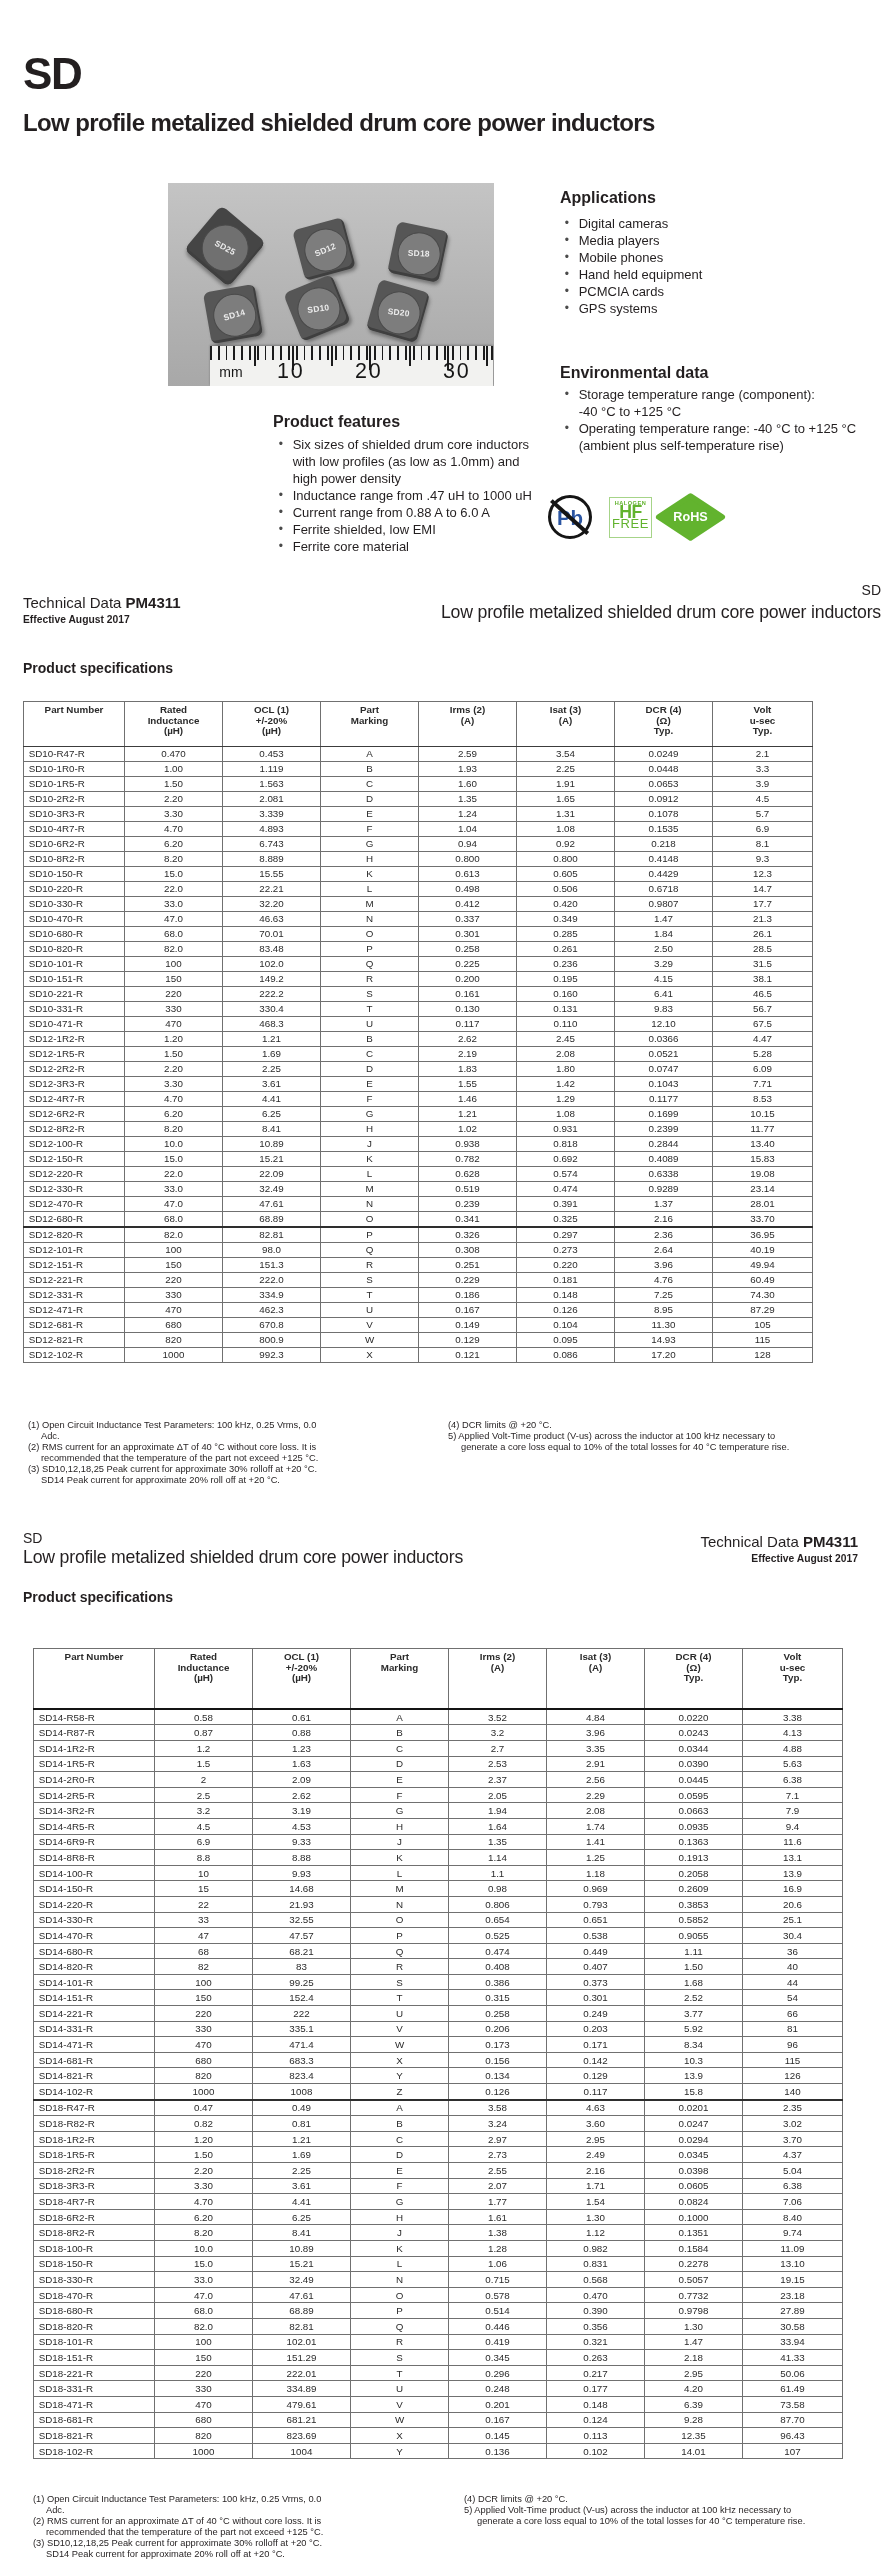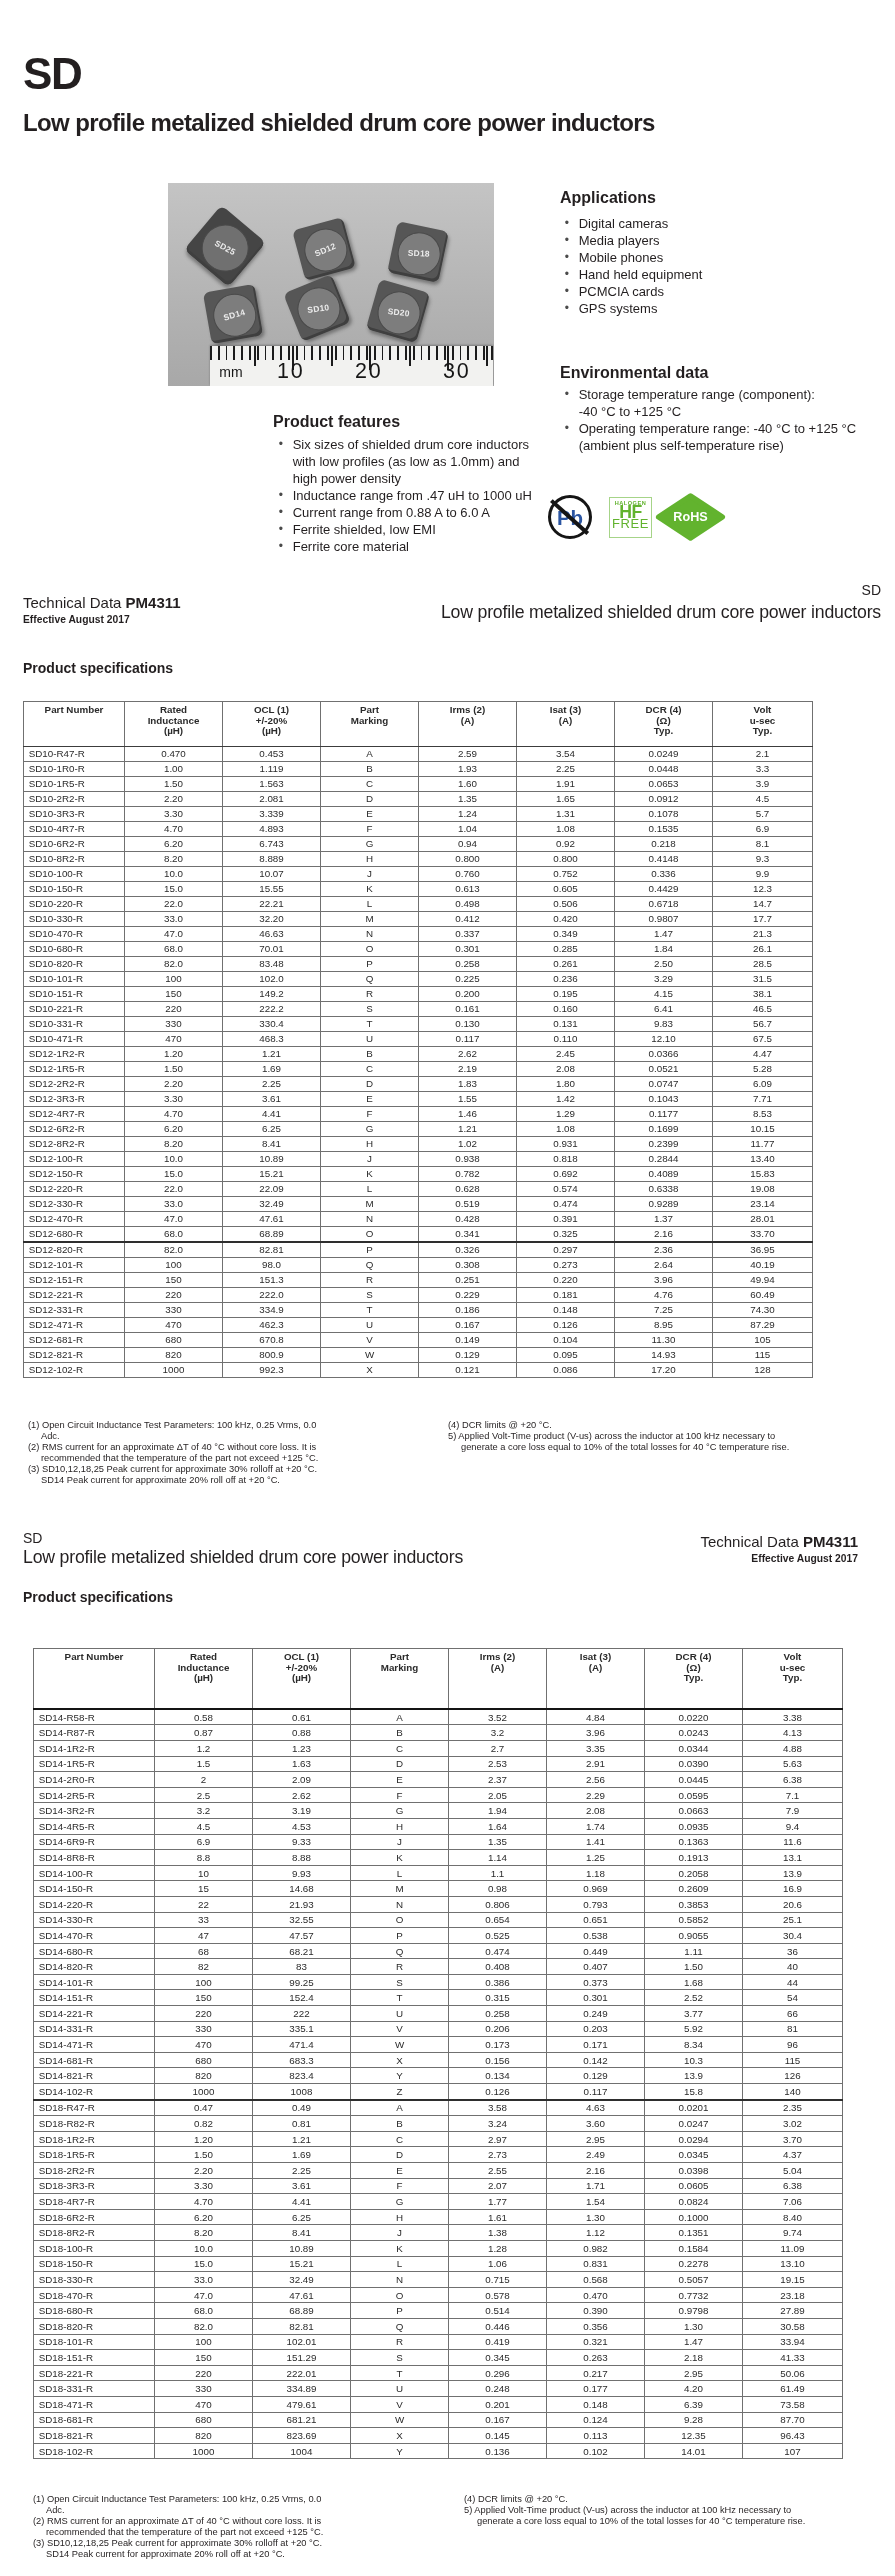--- a/index.html
+++ b/index.html
@@ -302,30 +302,20 @@
           <td>SD10-8R2-R</td>
           <td>8.20</td>
           <td>8.889</td>
           <td>H</td>
           <td>0.800</td>
           <td>0.800</td>
           <td>0.4148</td>
           <td>9.3</td>
         </tr>
         <tr>
-          <td>SD10-100-R</td>
-          <td>10.0</td>
-          <td>10.07</td>
-          <td>J</td>
-          <td>0.760</td>
-          <td>0.752</td>
-          <td>0.336</td>
-          <td>9.9</td>
-        </tr>
-        <tr>
           <td>SD10-150-R</td>
           <td>15.0</td>
           <td>15.55</td>
           <td>K</td>
           <td>0.613</td>
           <td>0.605</td>
           <td>0.4429</td>
           <td>12.3</td>
         </tr>
         <tr>
@@ -536,21 +526,21 @@
           <td>0.519</td>
           <td>0.474</td>
           <td>0.9289</td>
           <td>23.14</td>
         </tr>
         <tr>
           <td>SD12-470-R</td>
           <td>47.0</td>
           <td>47.61</td>
           <td>N</td>
-          <td>0.428</td>
+          <td>0.239</td>
           <td>0.391</td>
           <td>1.37</td>
           <td>28.01</td>
         </tr>
         <tr class="thick-bottom">
           <td>SD12-680-R</td>
           <td>68.0</td>
           <td>68.89</td>
           <td>O</td>
           <td>0.341</td>

